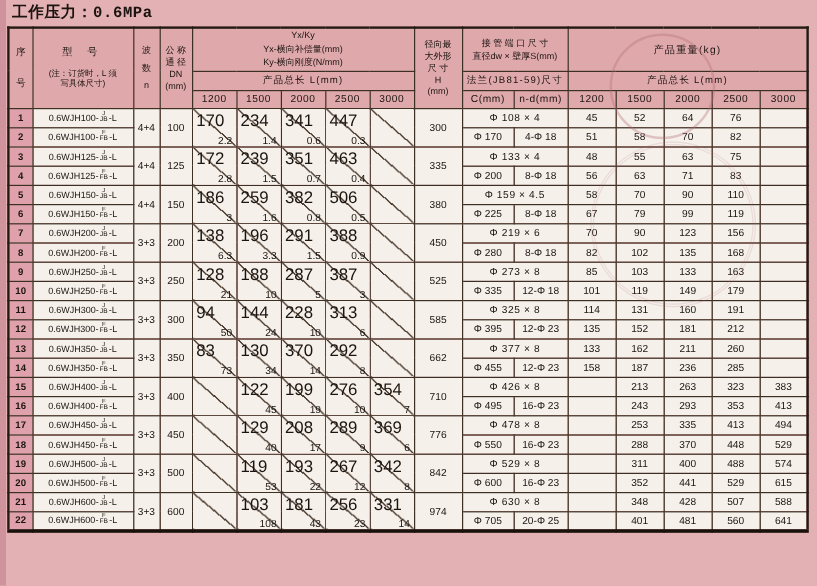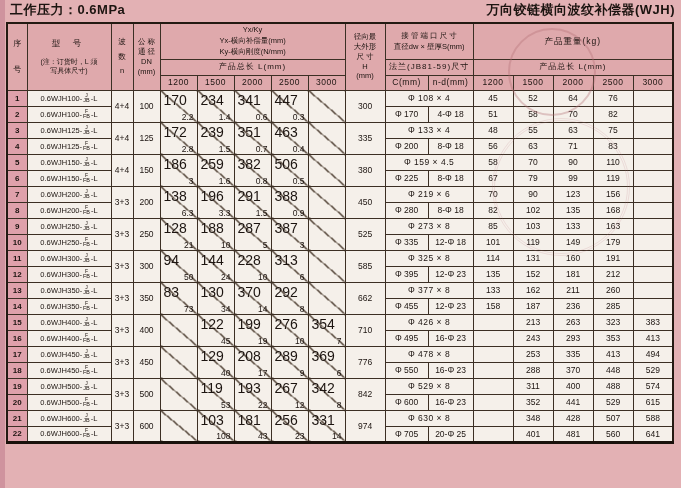--- a/index.html
+++ b/index.html
@@ -3,21 +3,21 @@
 <meta charset="utf-8">
 <style>
   html,body{margin:0;padding:0;}
   body{
     width:681px;height:488px;position:relative;overflow:hidden;
     background:#e3b1b4;
     font-family:"Liberation Sans","DejaVu Sans",sans-serif;
     color:#1c1410;
   }
   .edge-band{position:absolute;left:0;top:0;width:5px;height:488px;background:#cf939e;}
-  .topbar{position:absolute;top:1px;left:10px;right:6px;display:flex;justify-content:space-between;align-items:center;}
+  .topbar{position:absolute;top:1px;left:10px;right:6px;display:flex;justify-content:space-between;align-items:center;font-family:Liberation Mono, monospace;}
   .pressure{font-size:13px;font-weight:bold;letter-spacing:.5px;}
   .title{font-size:13px;font-weight:bold;letter-spacing:.5px;}
 
   table{
     position:absolute;left:6px;top:22px;width:666px;
     border-collapse:collapse;table-layout:fixed;
     border:2px solid #241a12;border-bottom:3px solid #19110b;
   }
   th,td{border:1px solid #3c2f24;padding:0;text-align:center;vertical-align:middle;overflow:hidden;}
   thead th{background:#dfa9ac;font-weight:normal;white-space:pre-line;font-size:7.5px;line-height:1.3;}
@@ -57,21 +57,20 @@
   .wm1{left:508px;top:28px;width:84px;height:84px;border:2px solid rgba(178,108,116,.35);}
   .wm2{left:492px;top:118px;width:132px;height:132px;border:3px double rgba(178,108,116,.16);}
 </style>
 </head>
 <body>
 
 <div class="edge-band"></div>
 
 <div class="topbar">
   <span class="pressure">工作压力：0.6MPa</span>
-  <span class="title">万向铰链横向波纹补偿器(WJH)</span>
 </div>
 
 <table>
   <colgroup>
     <col style="width:20px">
       <col style="width:84px">
       <col style="width:22px">
       <col style="width:27px">
     <col style="width:37px">
       <col style="width:37px">

